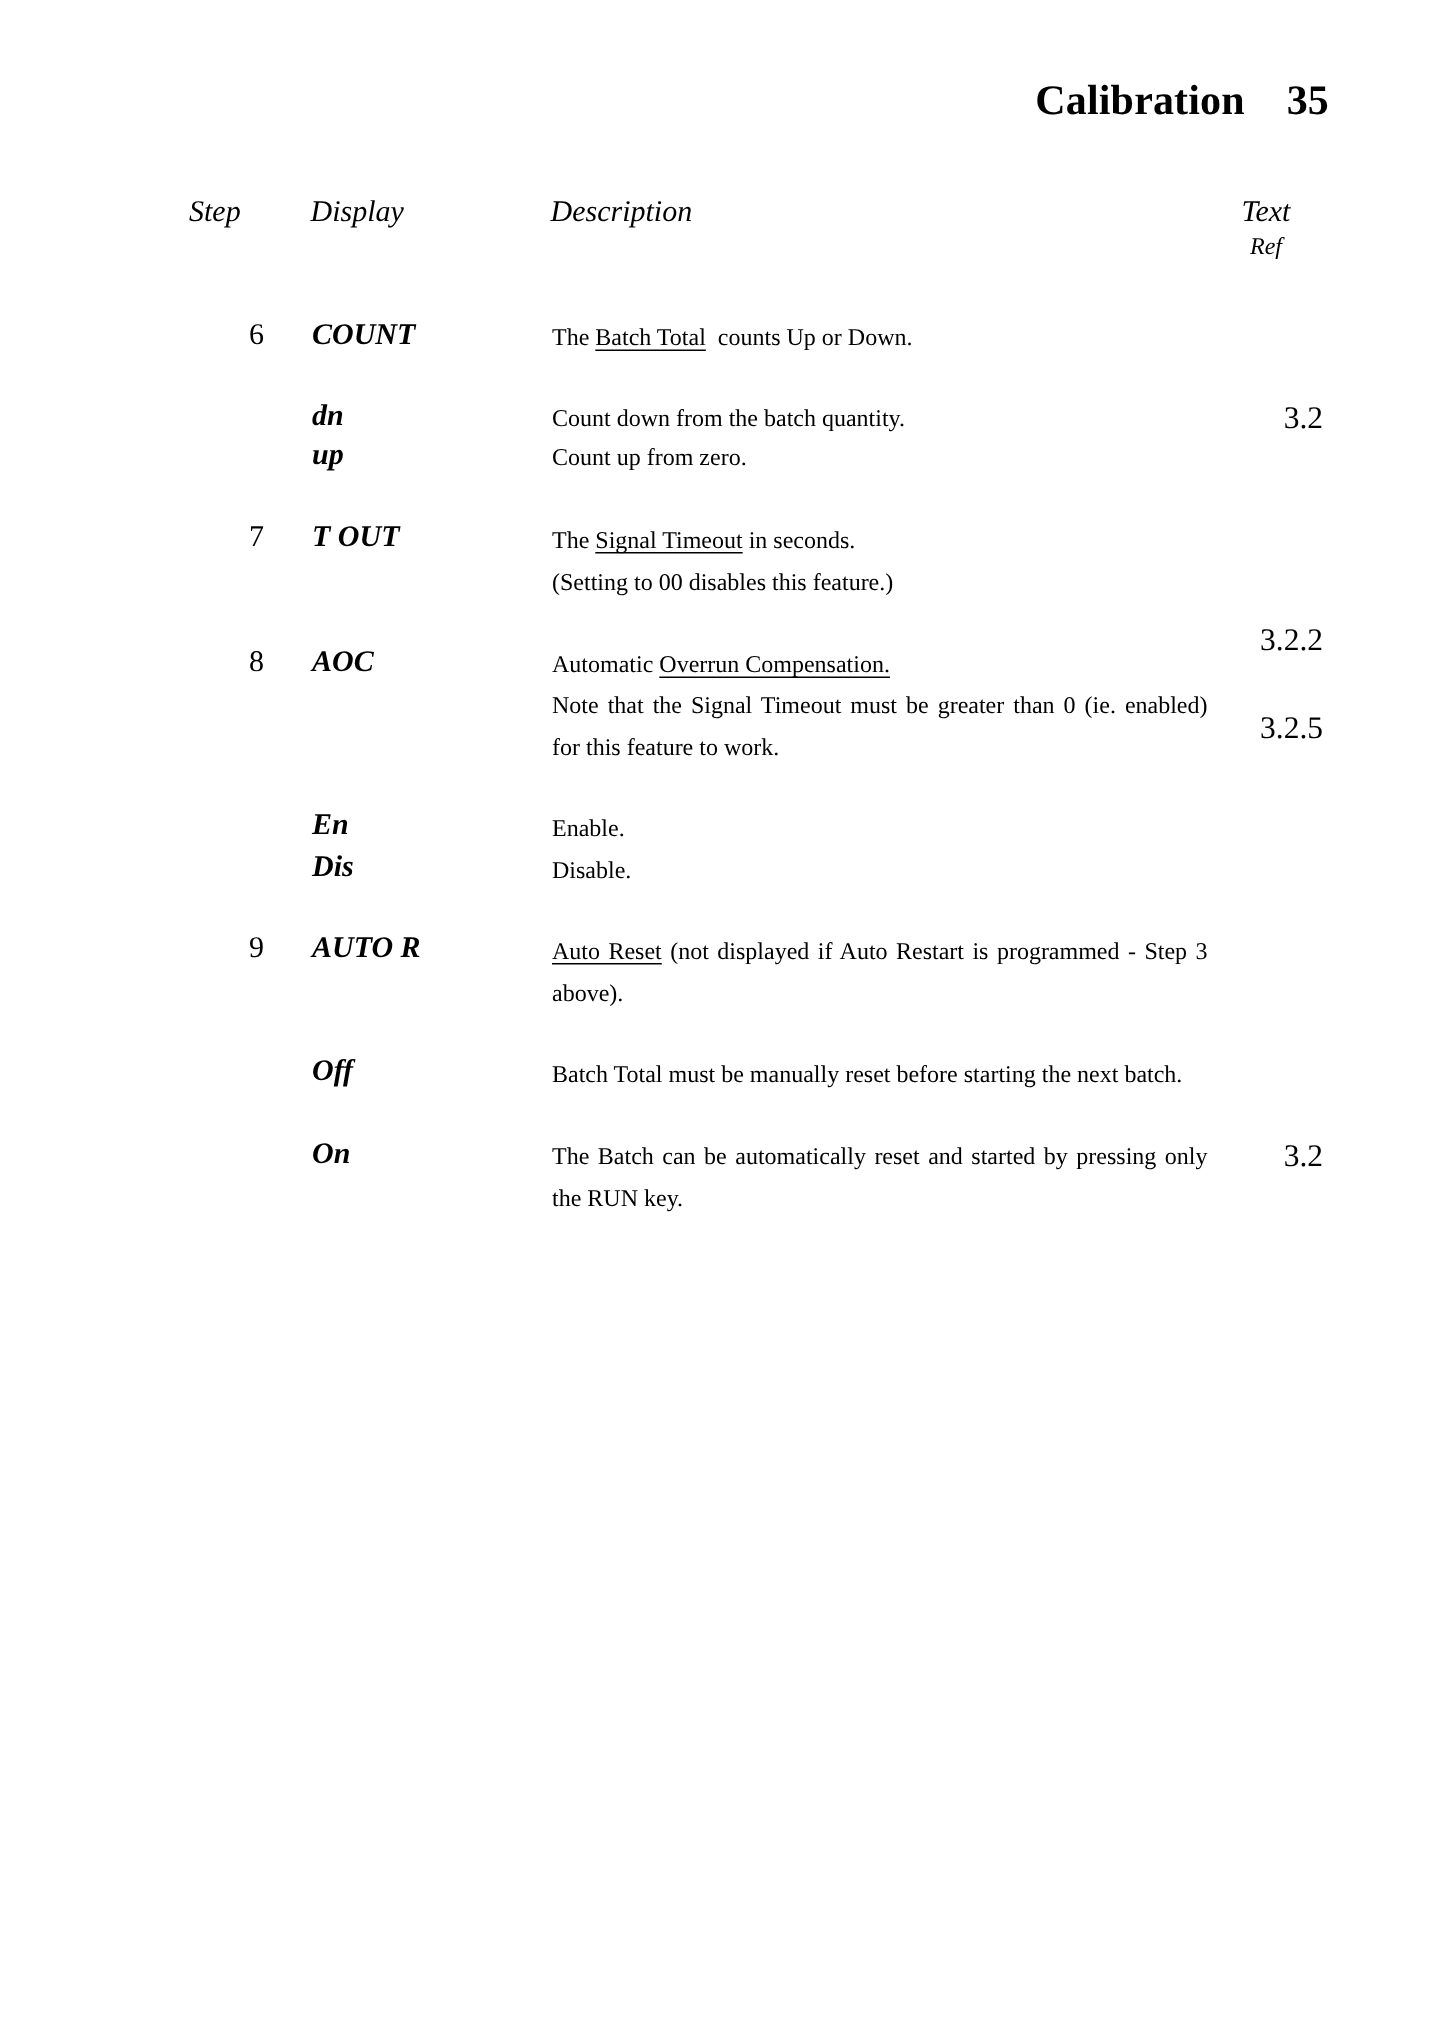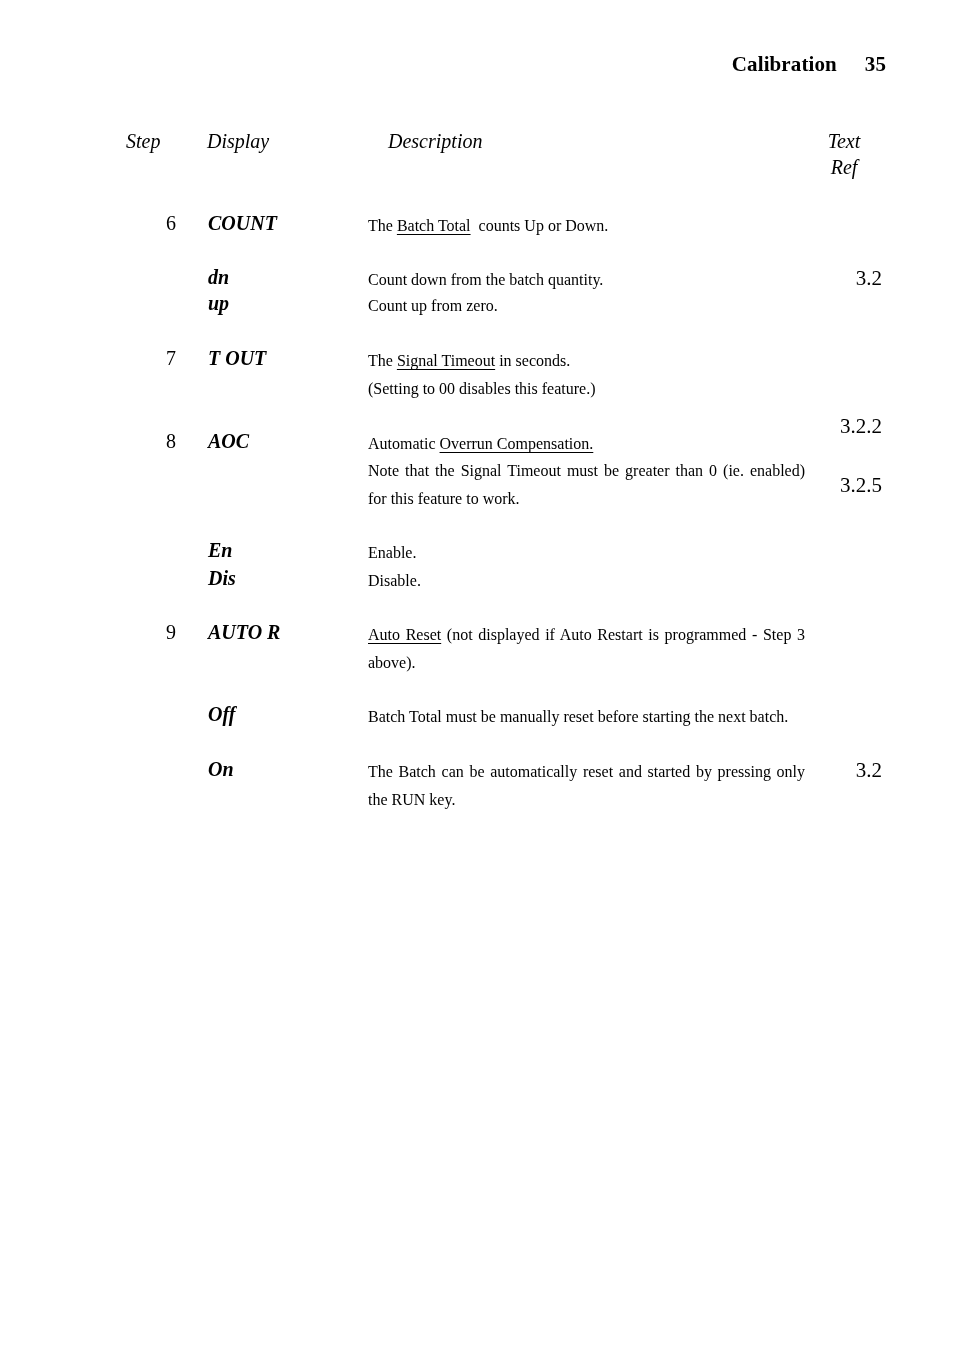--- a/index.html
+++ b/index.html
@@ -21,21 +21,21 @@
 
   
   .page-header {
     position: absolute;
     top: 52px;
     right: 68px;
     display: flex;
     align-items: baseline;
     gap: 28px;
     font-weight: bold;
-    font-size: 21px;
+    font-size: 28px;
     letter-spacing: 0.1px;
   }
   .page-header .chapter { white-space: nowrap; }
   .page-header .pageno  { white-space: nowrap; }
 
   
   .table {
     position: absolute;
     left: 0;
     top: 0;
@@ -87,24 +87,24 @@
   .thead .h-display,
   .thead .h-desc,
   .thead .h-ref {
     position: absolute;
     font-style: italic;
     font-size: 20px;
     white-space: nowrap;
   }
   .thead .h-step    { left: 126px; top: 0; }
   .thead .h-display { left: 207px; top: 0; }
-  .thead .h-desc    { left: 367px; top: 0; margin-left: 21px; }
+  .thead .h-desc    { left: 367px; top: 0; }
   .thead .h-ref     { left: 806px; top: 0; width: 76px; text-align: center; }
   .thead .h-ref2    { position: absolute; left: 806px; top: 26px; width: 76px;
-                      text-align: center; font-style: italic; font-size: 20px; }
+                      text-align: center; font-style: italic; font-size: 16px; }
 
   .u { text-decoration: underline; text-underline-offset: 2.5px; }
   .nb { white-space: pre; }
 </style>
 </head>
 <body>
 
 <div id="page">
 
   <div class="page-header">

